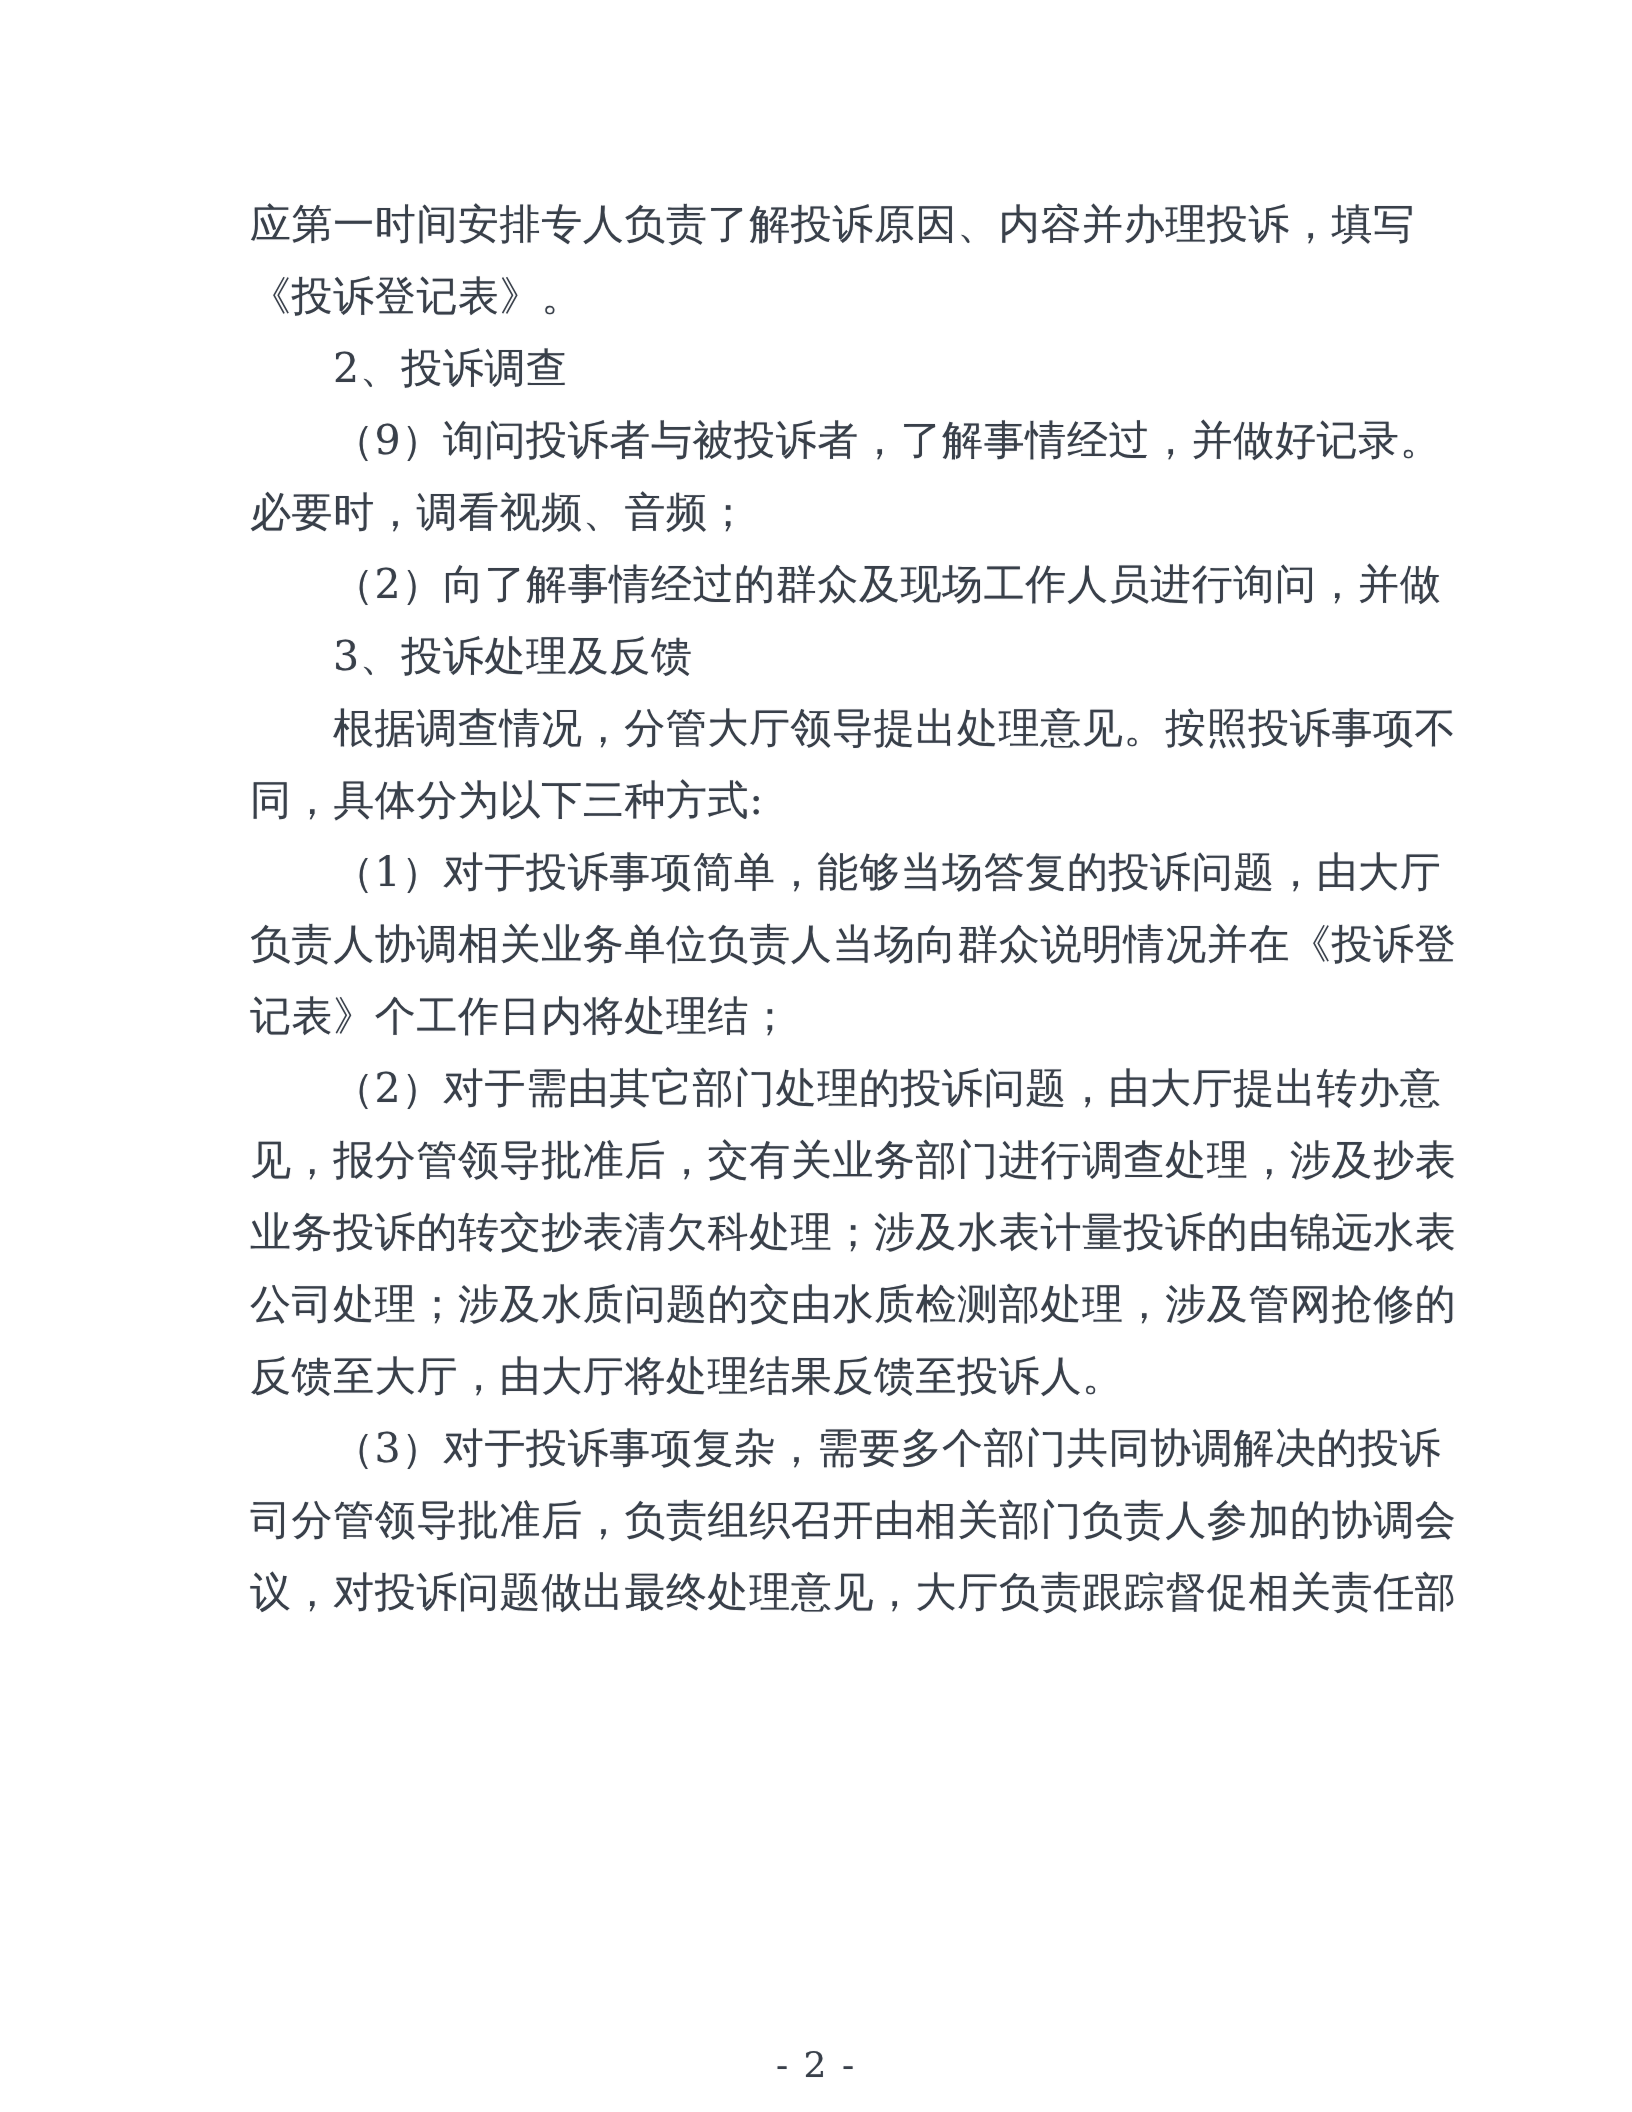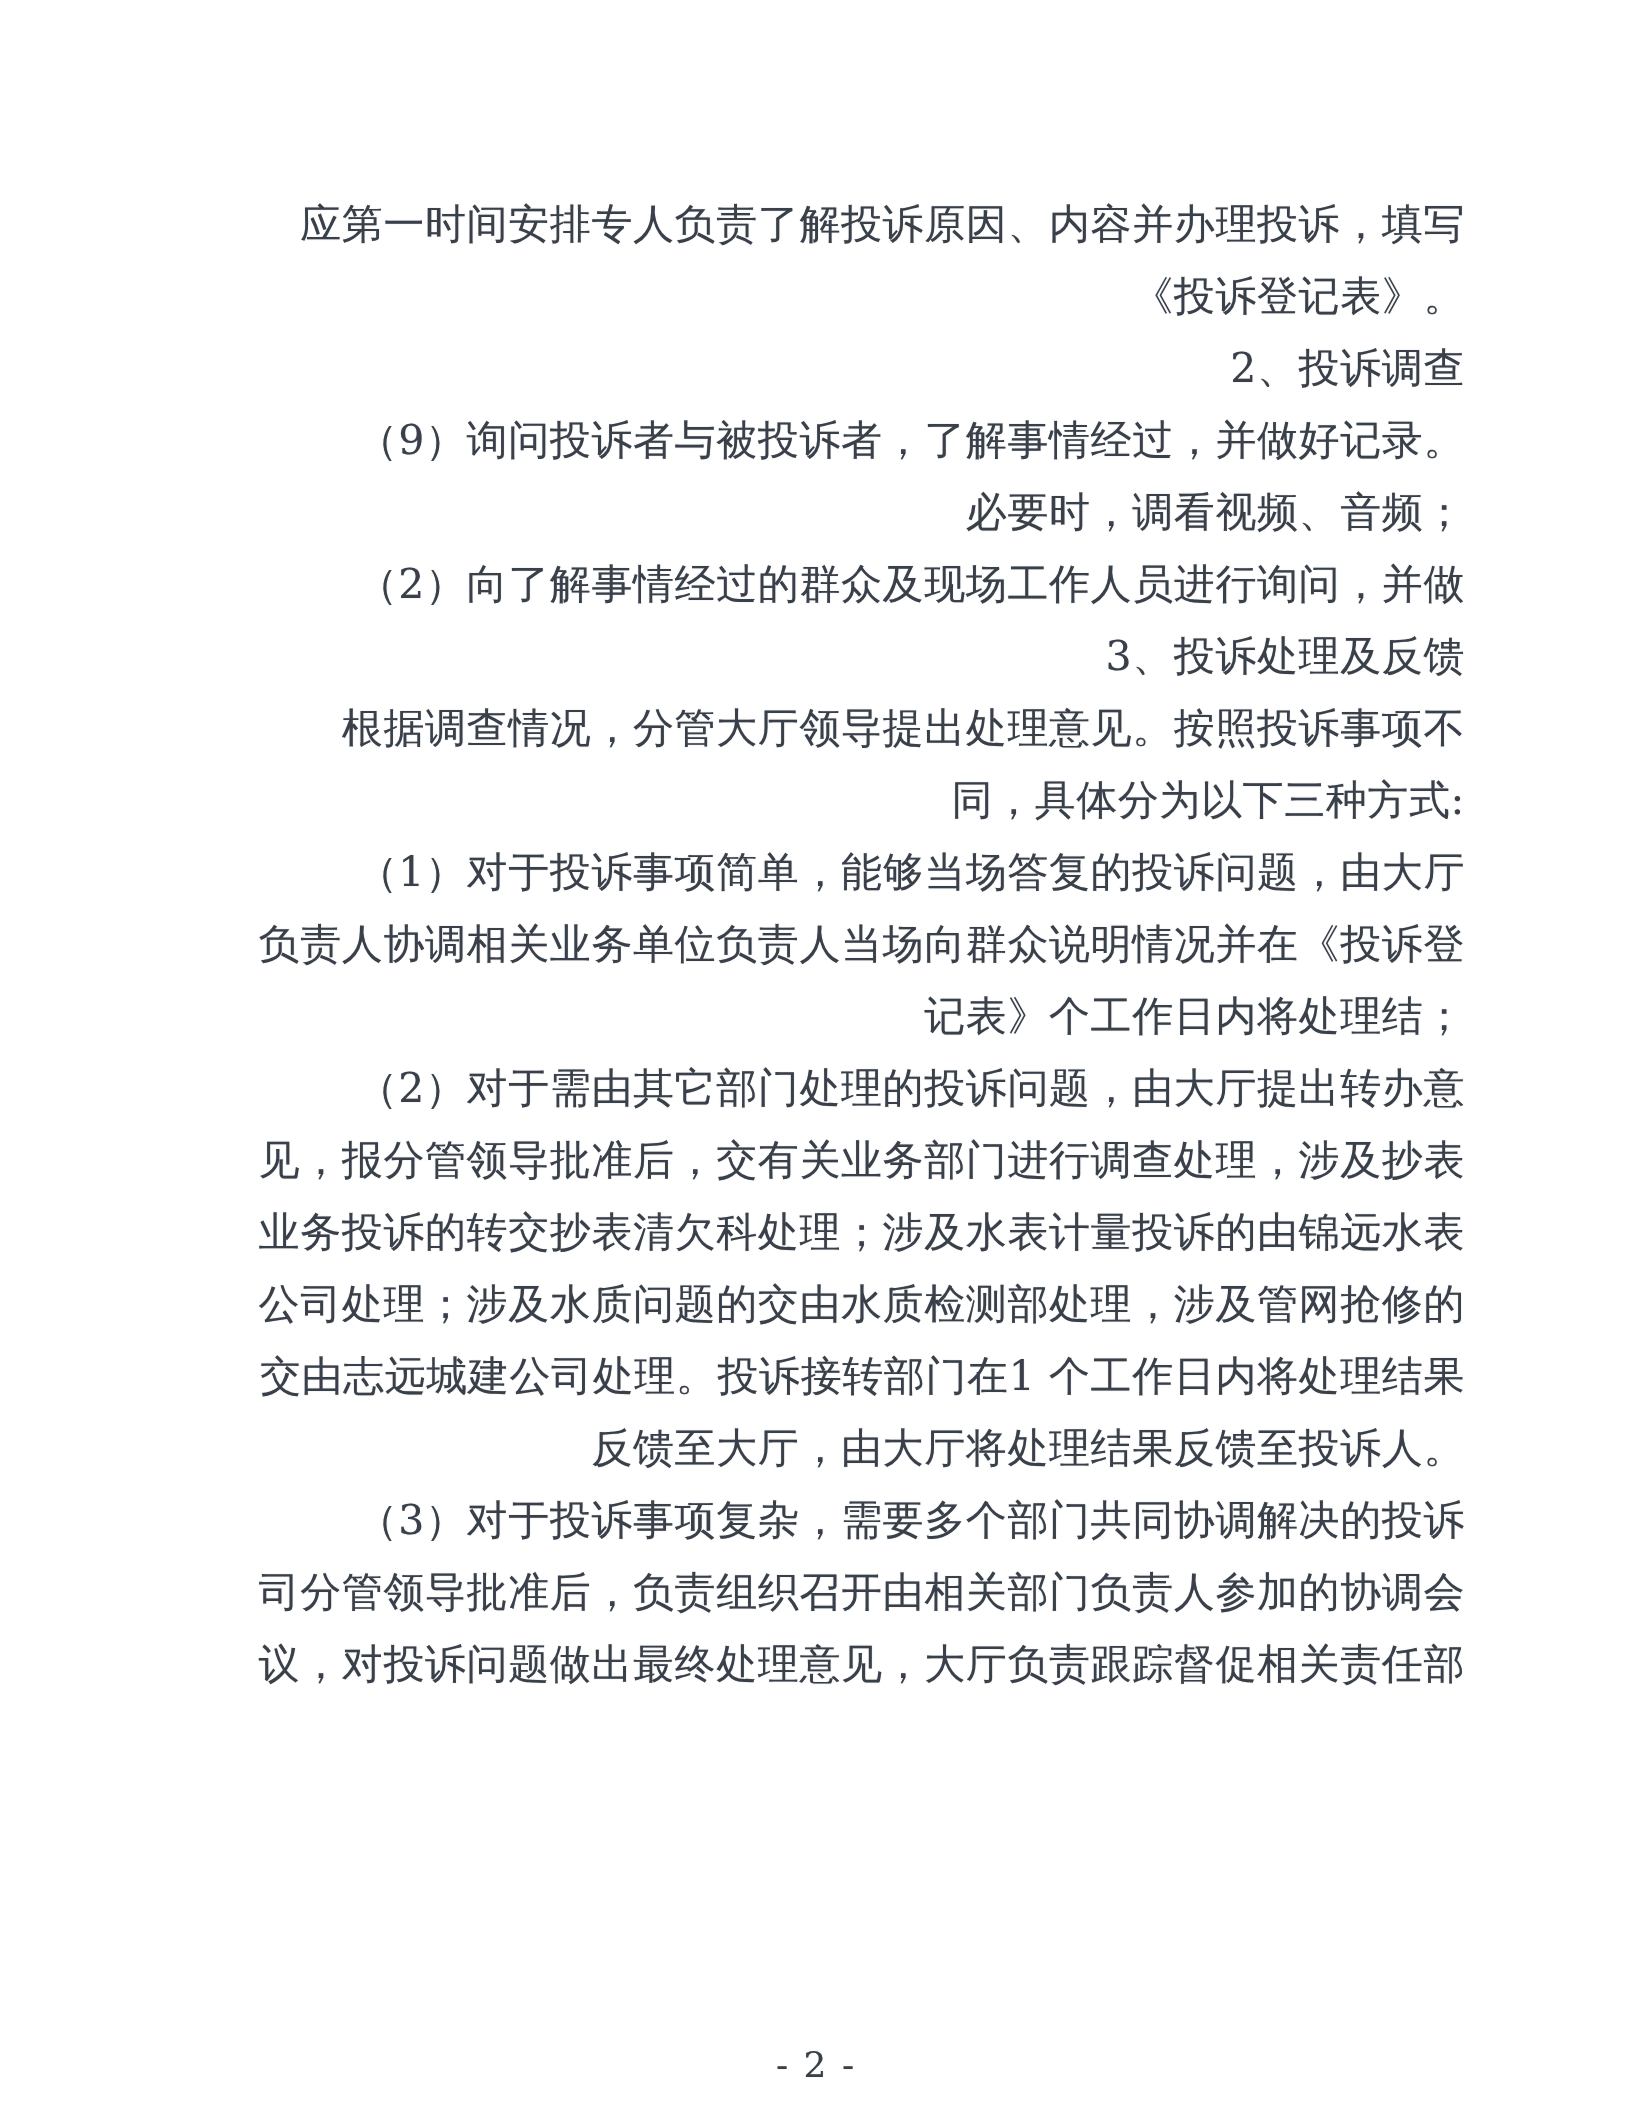--- a/index.html
+++ b/index.html
@@ -26,21 +26,20 @@
     width: 1215px;
   }
   .line {
     height: 72px;
     line-height: 72px;
     font-size: 41px;
     letter-spacing: 0.6px;
     color: var(--text-color, #39404a);
     white-space: nowrap;
     text-shadow: 0 0 1px rgba(70, 78, 90, 0.45);
-    text-align: right;
   }
   .line.indent {
     padding-left: 83px;
   }
   .footer {
     position: absolute;
     top: 2040px;
     left: 0;
     width: 100%;
     height: 50px;
@@ -66,20 +65,19 @@
       <div class="line indent">3、投诉处理及反馈</div>
       <div class="line indent">根据调查情况，分管大厅领导提出处理意见。按照投诉事项不</div>
       <div class="line">同，具体分为以下三种方式:</div>
       <div class="line indent">（1）对于投诉事项简单，能够当场答复的投诉问题，由大厅</div>
       <div class="line">负责人协调相关业务单位负责人当场向群众说明情况并在《投诉登</div>
       <div class="line">记表》个工作日内将处理结；</div>
       <div class="line indent">（2）对于需由其它部门处理的投诉问题，由大厅提出转办意</div>
       <div class="line">见，报分管领导批准后，交有关业务部门进行调查处理，涉及抄表</div>
       <div class="line">业务投诉的转交抄表清欠科处理；涉及水表计量投诉的由锦远水表</div>
       <div class="line">公司处理；涉及水质问题的交由水质检测部处理，涉及管网抢修的</div>
-      <div class="line">交由志远城建公司处理。投诉接转部门在1 个工作日内将处理结果</div>
       <div class="line">反馈至大厅，由大厅将处理结果反馈至投诉人。</div>
       <div class="line indent">（3）对于投诉事项复杂，需要多个部门共同协调解决的投诉</div>
       <div class="line">司分管领导批准后，负责组织召开由相关部门负责人参加的协调会</div>
       <div class="line">议，对投诉问题做出最终处理意见，大厅负责跟踪督促相关责任部</div>
     </div>
   <div class="footer">- 2 -</div>
 </div>
 
 </body></html>

